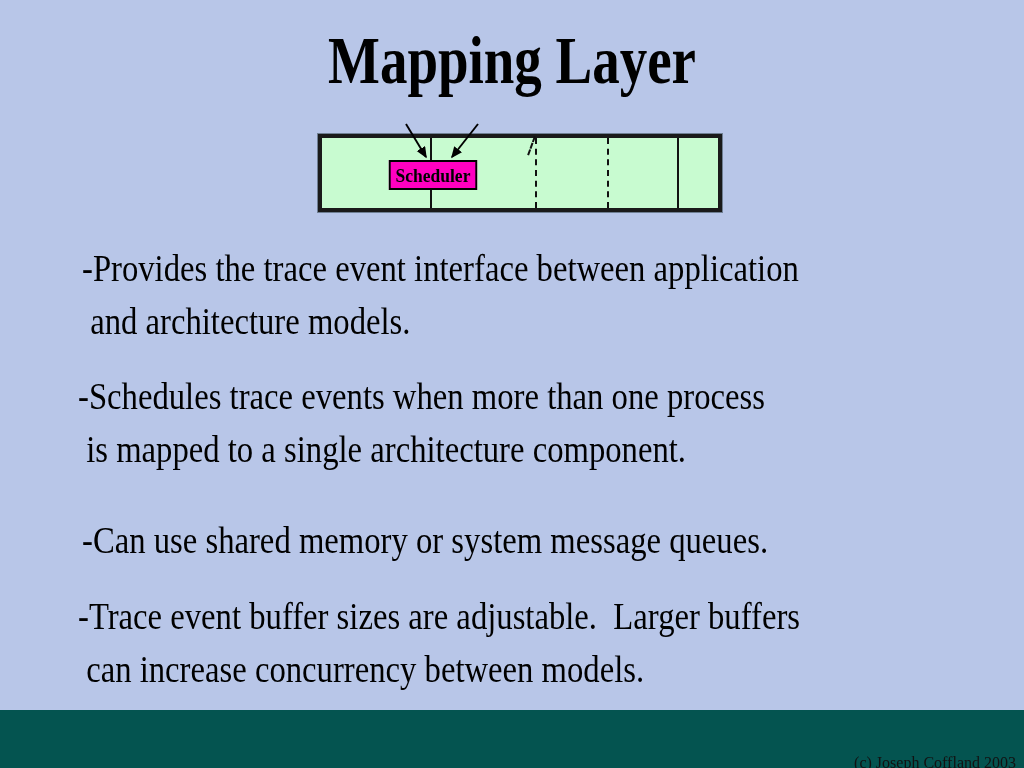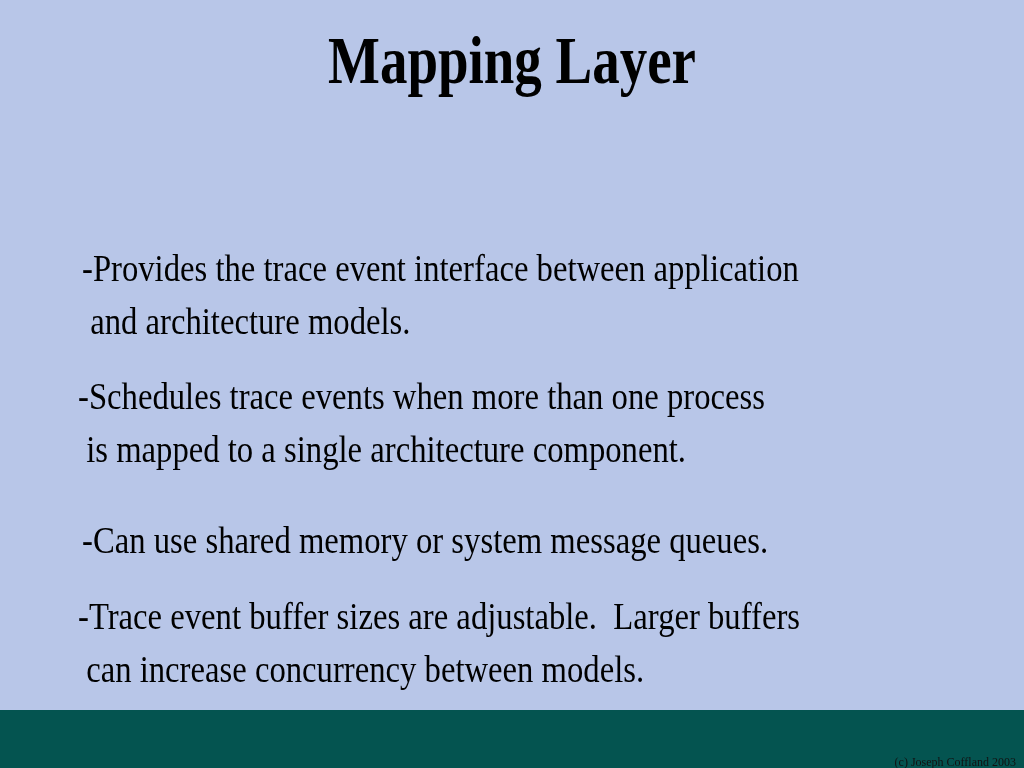--- a/index.html
+++ b/index.html
@@ -148,34 +148,59 @@
     top: 698px;
     width: 1024px;
     height: 70px;
     background: #045450;
   }
   #footer-credit {
     position: absolute;
     right: 8px;
     top: 744px;
     font-family: "Liberation Serif", serif;
-    font-size: 12px;
+    font-size: 16px;
     line-height: 13px;
     color: #121212;
     white-space: nowrap;
     text-align: center;
   }
 </style>
 </head>
 <body>
 
 <div id="slide">
 
   <div id="title">Mapping Layer</div>
 
+  <div id="diagram">
+
+    <div id="diagram-frame"></div>
+
+    <div class="divider" id="divider-1"></div>
+    <div class="divider dashed" id="divider-2"></div>
+    <div id="divider-2-kink"></div>
+    <div class="divider dashed" id="divider-3"></div>
+    <div class="divider" id="divider-4"></div>
+
+    <svg id="arrows-svg" viewBox="0 0 404 56">
+      <defs>
+        <marker id="arrowhead" markerWidth="7" markerHeight="7" refX="5.2" refY="2.6" orient="auto">
+          <path d="M0,0 L6,2.6 L0,5.2 Z" fill="#000000"></path>
+        </marker>
+      </defs>
+      <line x1="88" y1="2" x2="108" y2="35" stroke="#000000" stroke-width="1.9" marker-end="url(#arrowhead)"></line>
+      <line x1="160" y1="2" x2="134" y2="35" stroke="#000000" stroke-width="1.9" marker-end="url(#arrowhead)"></line>
+    </svg>
+
+    <div id="scheduler-box">
+      <span>Scheduler</span>
+    </div>
+
+  </div>
 
   <div class="bullet" id="bullet-0">-Provides the trace event interface between application
  and architecture models.</div>
 
   <div class="bullet" id="bullet-1">-Schedules trace events when more than one process
  is mapped to a single architecture component.</div>
 
   <div class="bullet" id="bullet-2">-Can use shared memory or system message queues.</div>
 
   <div class="bullet" id="bullet-3">-Trace event buffer sizes are adjustable.  Larger buffers

